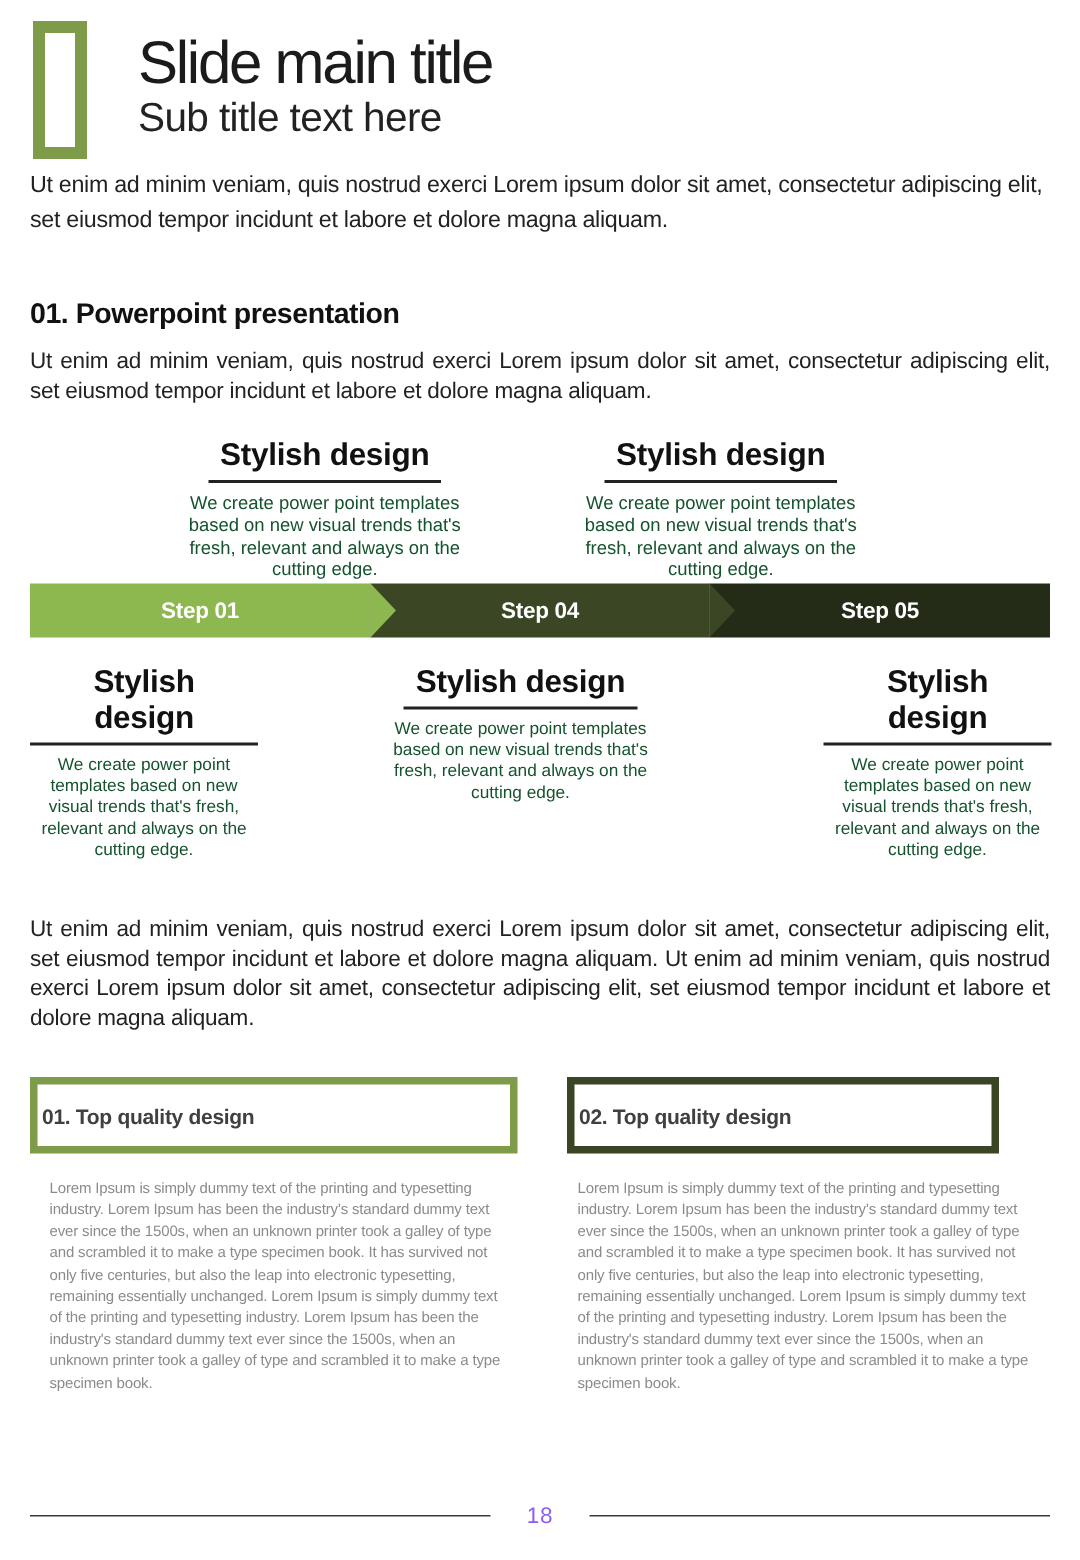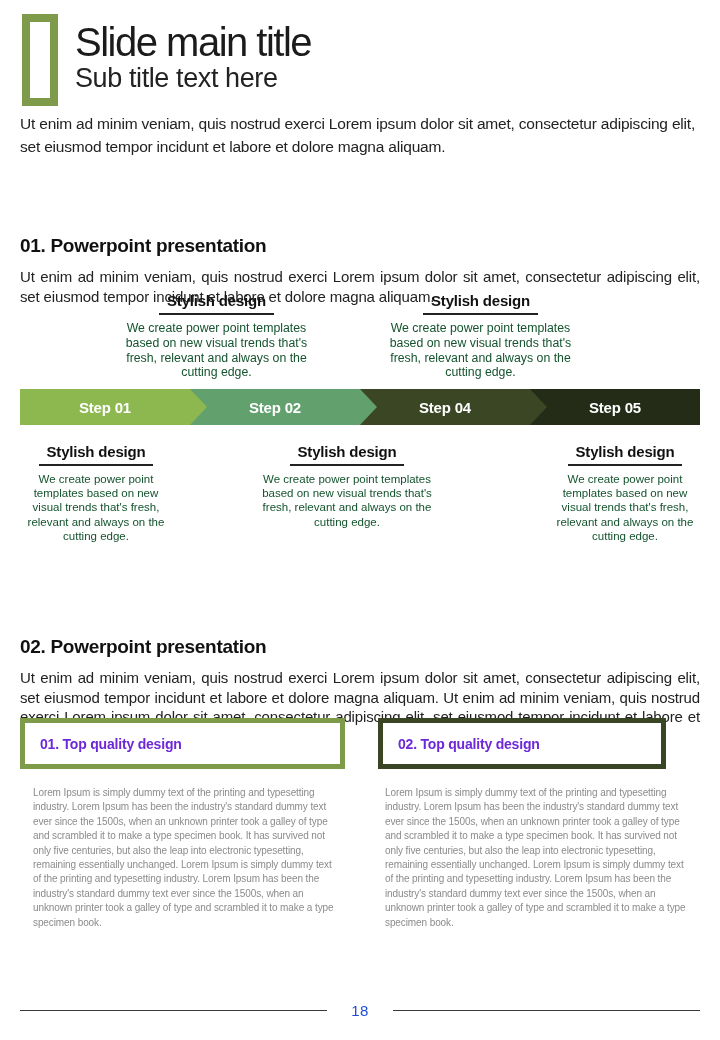--- a/index.html
+++ b/index.html
@@ -12,50 +12,50 @@
     overflow: hidden;
   }
   .page { position: absolute; inset: 0; background: #fff; }
 
   
   .hero-icon {
     position: absolute; left: 22px; top: 14px;
     width: 36px; height: 92px;
     border: 8px solid #7d9b48; background: #fff;
   }
-  .hero-text { position: absolute; left: 75px; top: 20px; }
+  .hero-text { position: absolute; left: 92px; top: 20px; }
   .hero-title {
     font-size: 40px; line-height: 44px; font-weight: 500;
     letter-spacing: -1.5px; color: #1b1b1b; white-space: nowrap;
   }
   .hero-subtitle {
     font-size: 27px; line-height: 24px; font-weight: 400;
     letter-spacing: -0.4px; color: #222; margin-top: 2px;
   }
 
   
   .intro {
     position: absolute; left: 20px; right: 20px; top: 112px;
     font-size: 15.5px; line-height: 23px; letter-spacing: -0.2px; color: #222;
   }
-  .section { position: absolute; left: 20px; right: 20px; margin-top: 36px; }
+  .section { position: absolute; left: 20px; right: 20px; }
   .section-1 { top: 199px; }
   .section-2 { top: 600px; }
   .section-heading {
     font-size: 19px; font-weight: 700; letter-spacing: -0.3px; color: #111;
   }
   .section-body {
     margin-top: 10px; font-size: 15px; line-height: 19.5px;
     letter-spacing: -0.15px; color: #222; text-align: justify;
   }
 
   
   .feature { text-align: center; }
   .feature-title {
-    display: inline-block; font-size: 15px; font-weight: 700;
+    display: inline-block; font-size: 21px; font-weight: 700;
     letter-spacing: -0.2px; color: #111;
     padding: 0 8px 4px 8px; border-bottom: 2px solid #222;
   }
   .feature-text { margin-top: 6px; color: #14532d; }
 
   .row-top { position: absolute; top: 292px; left: 114px; display: flex; gap: 59px; }
   .row-top .feature { width: 205px; }
   .row-top .feature-text { font-size: 12.3px; line-height: 14.8px; }
 
   .row-bottom { position: absolute; top: 443px; left: 0; right: 0; height: 120px; }
@@ -94,38 +94,38 @@
   
   .quality-box {
     position: absolute; top: 718px; height: 51px;
     border: 5px solid var(--c); background: #fff;
     display: flex; align-items: center;
   }
   .qb-0 { left: 20px;  width: 325px; }
   .qb-1 { left: 378px; width: 288px; }
   .quality-title {
     font-size: 14px; font-weight: 700; letter-spacing: -0.2px;
-    color: #6d28d9; padding-left: 15px;
+    color: #404040; padding-left: 3px;
   }
   .quality-text {
     position: absolute; top: 786px;
     font-size: 10px; line-height: 14.4px; color: #8b8b8b;
     letter-spacing: -0.1px;
   }
   .qt-0 { left: 33px;  width: 304px; }
   .qt-1 { left: 385px; width: 308px; }
 
   
   .footer {
     position: absolute; left: 20px; right: 20px; top: 1001px; height: 18px;
     display: flex; align-items: center;
   }
   .footer-line { flex: 1; height: 0; border-top: 1.5px solid #3a3a3a; }
   .footer-page {
-    margin: 0 24px; font-size: 15px; color: #1d4ed8; letter-spacing: 0.5px;
+    margin: 0 24px; font-size: 15px; color: #8b5cf6; letter-spacing: 0.5px;
   }
 </style>
 </head>
 <body>
 
 <div class="page">
 
   <div class="hero-icon" style="border-color: rgb(125, 155, 72);"></div>
   <div class="hero-text">
     <div class="hero-title">Slide main title</div>
@@ -147,23 +147,20 @@
     <div class="feature">
       <span class="feature-title">Stylish design</span>
       <p class="feature-text">We create power point templates based on new visual trends that's fresh, relevant and always on the cutting edge.</p>
     </div>
   </div>
 
   <div class="stepbar">
     <div class="step" style="--c: #8cb84f;">
       <span class="step-label">Step 01</span>
     </div>
-    <div class="step" style="--c: #62a06e;">
-      <span class="step-label">Step 02</span>
-    </div>
     <div class="step" style="--c: #3b4724;">
       <span class="step-label">Step 04</span>
     </div>
     <div class="step" style="--c: #242c18;">
       <span class="step-label">Step 05</span>
     </div>
   </div>
 
   <div class="row-bottom">
     <div class="feature fb-0">
@@ -174,21 +171,20 @@
       <span class="feature-title">Stylish design</span>
       <p class="feature-text">We create power point templates based on new visual trends that's fresh, relevant and always on the cutting edge.</p>
     </div>
     <div class="feature fb-2">
       <span class="feature-title">Stylish design</span>
       <p class="feature-text">We create power point templates based on new visual trends that's fresh, relevant and always on the cutting edge.</p>
     </div>
   </div>
 
   <div class="section section-2">
-    <h2 class="section-heading">02. Powerpoint presentation</h2>
     <p class="section-body">Ut enim ad minim veniam, quis nostrud exerci  Lorem ipsum dolor sit amet, consectetur adipiscing elit, set eiusmod tempor incidunt et labore et dolore magna aliquam. Ut enim ad minim veniam, quis nostrud exerci  Lorem ipsum dolor sit amet, consectetur adipiscing elit, set eiusmod tempor incidunt et labore et dolore magna aliquam.</p>
   </div>
 
   <div class="quality-box qb-0" style="--c: #7d9b48;">
     <span class="quality-title">01. Top quality design</span>
   </div>
   <div class="quality-box qb-1" style="--c: #3a4526;">
     <span class="quality-title">02. Top quality design</span>
   </div>
   <p class="quality-text qt-0">Lorem Ipsum is simply dummy text of the printing and typesetting industry. Lorem Ipsum has been the industry's standard dummy text ever since the 1500s, when an unknown printer took a galley of type and scrambled it to make a type specimen book. It has survived not only five centuries, but also the leap into electronic typesetting, remaining essentially unchanged. Lorem Ipsum is simply dummy text of the printing and typesetting industry. Lorem Ipsum has been the industry's standard dummy text ever since the 1500s, when an unknown printer took a galley of type and scrambled it to make a type specimen book.</p>

